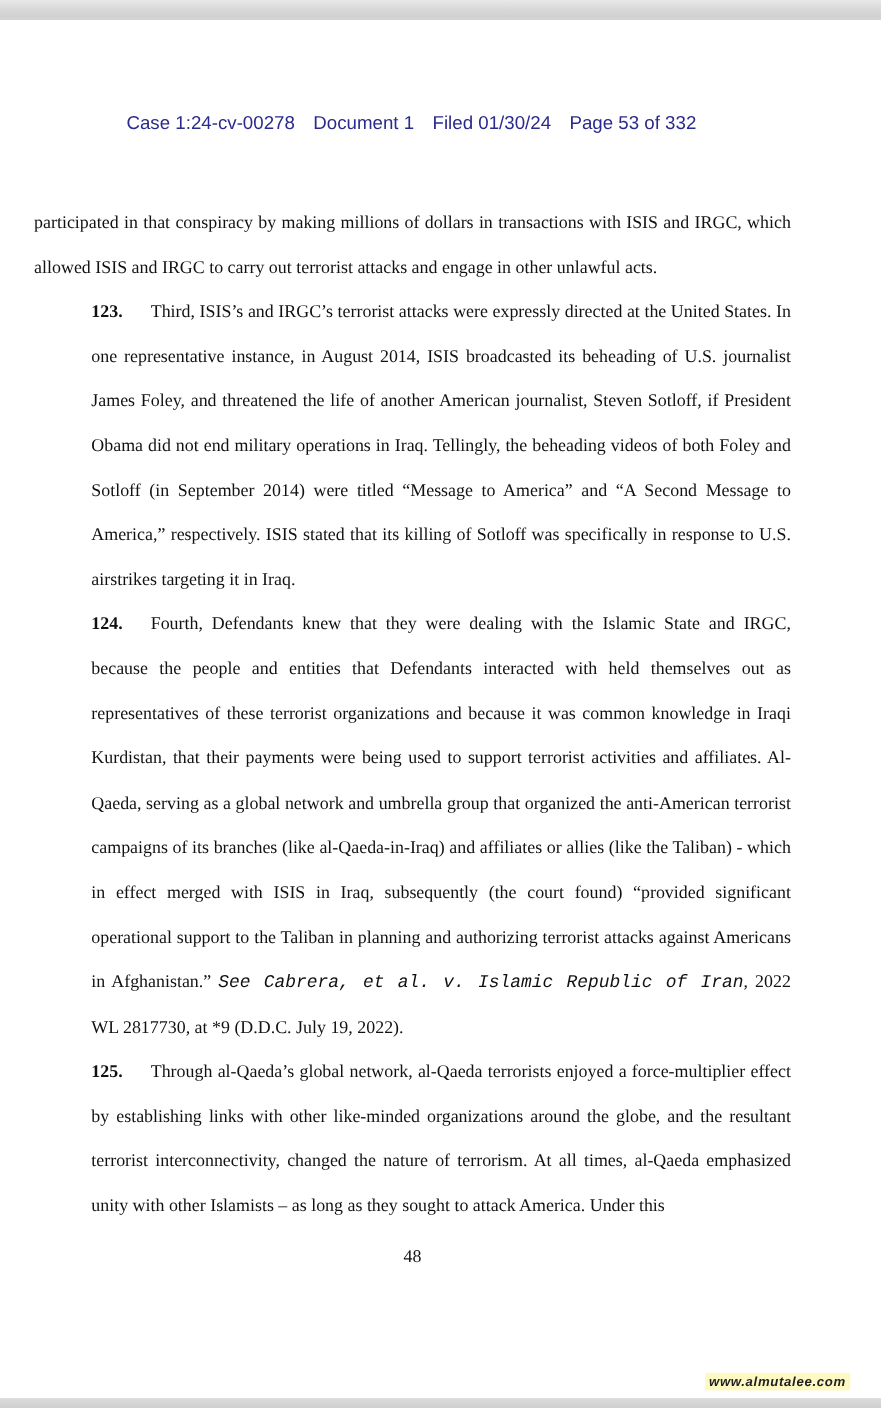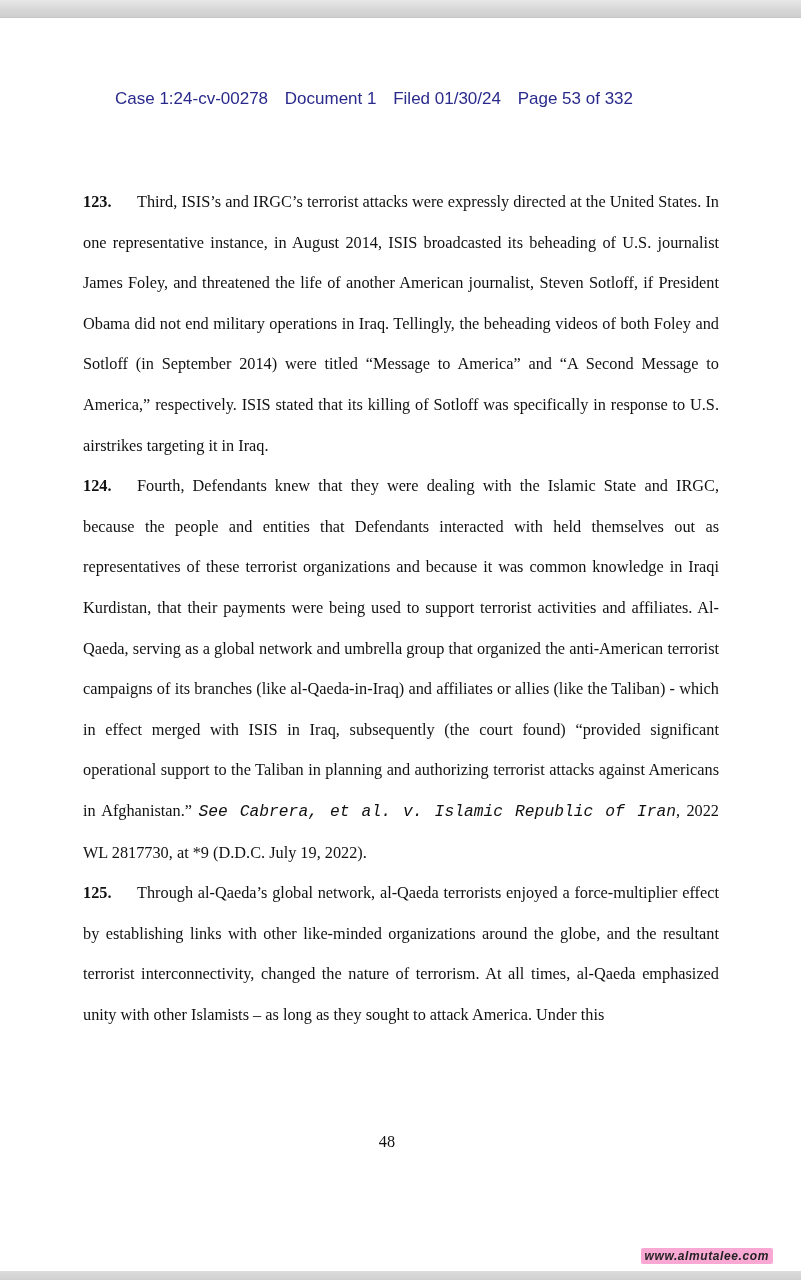--- a/index.html
+++ b/index.html
@@ -10,58 +10,59 @@
     .topbar {
       position: absolute; left: 0; top: 0; width: 801px; height: 17px;
       background: linear-gradient(#e8e8e8, #d6d6d6 60%, #cfcfcf);
       border-bottom: 1px solid #c6c6c6;
     }
     .bottombar {
       position: absolute; left: 0; bottom: 0; width: 801px; height: 9px;
       background: linear-gradient(#dcdcdc, #cfcfcf);
     }
     .header {
-      position: absolute; left: 0; top: 89px; width: 748px; text-align: center;
+      position: absolute; left: 0; top: 102px; width: 748px; text-align: center;
       font-family: "Liberation Sans", sans-serif; font-size: 17px;
       color: #2a2a8c; letter-spacing: 0px; word-spacing: 0;
     }
     .header span { margin: 0 6px; }
     .body {
       position: absolute; left: 31px; top: 182px; width: 688px;
       font-family: "Liberation Serif", serif; font-size: 16.3px; color: #111;
       line-height: 40.6px; text-align: justify;
     }
     .body p { margin: 0; }
     .indent { padding-left: 52px; }
     .pnum { display: inline-block; width: 54px; font-weight: bold; }
     .italic { font-style: italic; font-family: Liberation Mono, monospace; }
     .pagenum {
-      position: absolute; left: 12px; top: 1132px; width: 750px; text-align: center;
+      position: absolute; left: 0; top: 1132px; width: 750px; text-align: center;
       font-family: "Liberation Serif", serif; font-size: 16.3px; color: #111;
     }
     .watermark {
       position: absolute; right: 28px; top: 1248px;
-      background: #f9a8d4; padding: 1px 4px; border-radius: 2px;
+      background: #fef9c3; padding: 1px 4px; border-radius: 2px;
       font-family: "Liberation Sans", sans-serif; font-size: 12px;
       font-weight: bold; font-style: italic; color: #222; letter-spacing: 0.6px;
     }
   </style>
 </head>
 <body>
 
 <div class="topbar"></div>
 
 <div class="header">
   <span>Case 1:24-cv-00278</span>
   <span>Document 1</span>
   <span>Filed 01/30/24</span>
   <span>Page 53 of 332</span>
 </div>
 
 <div class="body">
+  <p>participated in that conspiracy by making millions of dollars in transactions with ISIS and IRGC, which allowed ISIS and IRGC to carry out terrorist attacks and engage in other unlawful acts.</p>
   <p class="indent"><span class="pnum">123.</span><span>Third, ISIS’s and IRGC’s terrorist attacks were expressly directed at the United States.  In one representative instance, in August 2014, ISIS broadcasted its beheading of U.S. journalist James Foley, and threatened the life of another American journalist, Steven Sotloff, if President Obama did not end military operations in Iraq.  Tellingly, the beheading videos of both Foley and Sotloff (in September 2014) were titled “Message to America” and “A Second Message to America,” respectively.  ISIS stated that its killing of Sotloff was specifically in response to U.S. airstrikes targeting it in Iraq.</span></p>
   <p class="indent"><span class="pnum">124.</span><span>Fourth, Defendants knew that they were dealing with the Islamic State and IRGC, because the people and entities that Defendants interacted with held themselves out as representatives of these terrorist organizations and because it was common knowledge in Iraqi Kurdistan, that their payments were being used to support terrorist activities and affiliates.   Al-Qaeda, serving as a global network and umbrella group that organized the anti-American terrorist campaigns of its branches (like al-Qaeda-in-Iraq) and affiliates or allies (like the Taliban) - which in effect merged with ISIS in Iraq, subsequently (the court found) “provided significant operational support to the Taliban in planning and authorizing terrorist attacks against Americans in Afghanistan.”  </span><span class="italic">See Cabrera, et al. v. Islamic Republic of Iran</span><span>, 2022 WL 2817730, at *9 (D.D.C. July 19, 2022).</span></p>
   <p class="indent"><span class="pnum">125.</span><span>Through al-Qaeda’s global network, al-Qaeda terrorists enjoyed a force-multiplier effect by establishing links with other like-minded organizations around the globe, and the resultant terrorist interconnectivity, changed the nature of terrorism.  At all times, al-Qaeda emphasized unity with other Islamists – as long as they sought to attack America.  Under this</span></p>
 </div>
 
 <div class="pagenum">48</div>
 
 <div class="watermark">www.almutalee.com</div>
 
 <div class="bottombar"></div>

